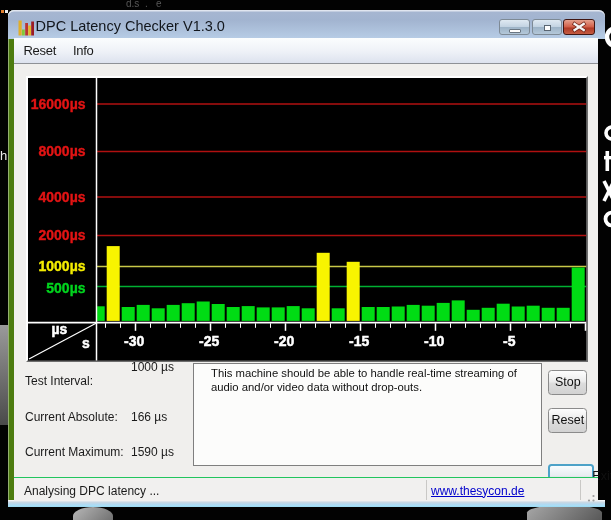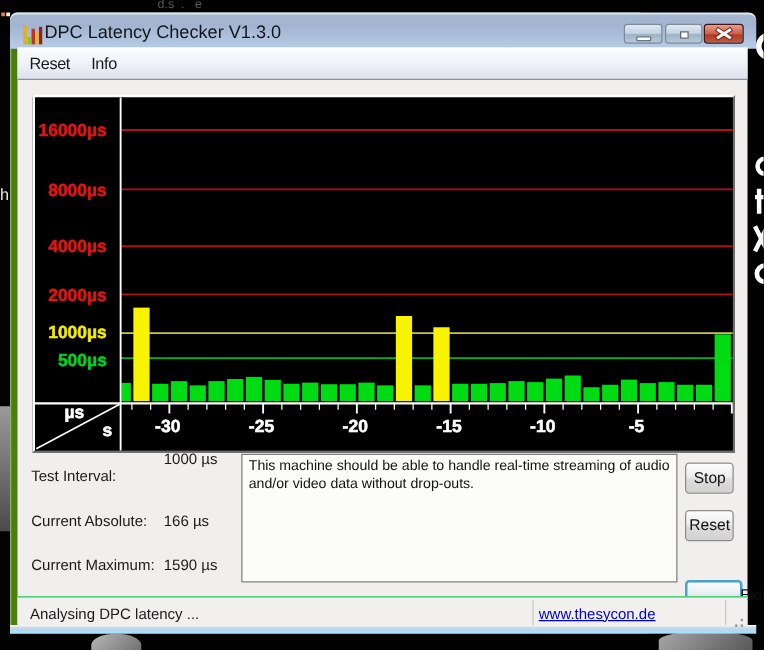--- a/index.html
+++ b/index.html
@@ -20,21 +20,21 @@
 #menubar { position:absolute; left:0; top:0; width:584px; height:25.5px;
   background:linear-gradient(#fbfdfe, #eef1f7 55%, #dde2ee); border-bottom:1.2px solid #8e9196; }
 #menubar span { display:inline-block; font-size:13px; color:#1a1a1a; margin-top:4.5px; letter-spacing:-0.3px; }
 #chartbox { position:absolute; left:11.5px; top:37.5px; width:562.2px; height:286.5px;
   border-top:2px solid #ffffff; border-left:2px solid #ffffff;
   border-right:2px solid #6e6e6e; border-bottom:2px solid #6e6e6e; background:#000; }
 #chartbox svg { position:absolute; left:-2px; top:-2px; }
 .lab { position:absolute; font-size:12px; color:#1a1a1a; }
 #textbox { position:absolute; left:179px; top:325px; width:349px; height:103px;
   border:1.3px solid #7f7f7f; background:#fcfcfb; font-size:11.3px; color:#111;
-  padding:2px 5px; line-height:14px; }
+  padding:2px 17px; line-height:14px; }
 .btn { position:absolute; left:534.3px; width:39px; height:25px; border:1.3px solid #8b8b8b;
   border-radius:3.5px; background:linear-gradient(#fdfdfd, #ececec 45%, #dcdcdc 55%, #d2d2d2);
   font-size:12.5px; color:#111; text-align:center; line-height:23px; }
 #exitbtn { border:2px solid #4da2c8; background:linear-gradient(#f8fcfe, #e8edf1 45%, #d9e0e5 55%, #cdd6dc); line-height:21px; }
 #statusbar { position:absolute; left:0; top:438.5px; width:584px; height:24px;
   border-top:1px solid #22c55e; background:#f1f0ef; }
 #statusbar .st { position:absolute; left:10px; top:6px; font-size:12px; color:#1a1a1a; }
 #statusbar .lnk { position:absolute; left:417px; top:6px; font-size:12px; color:#0000cc; text-decoration:underline; }
 .vsep { position:absolute; top:2px; height:20px; width:1px; background:#c9c8c6; }
 #grip { position:absolute; right:2px; top:13px; width:12px; height:12px; }

